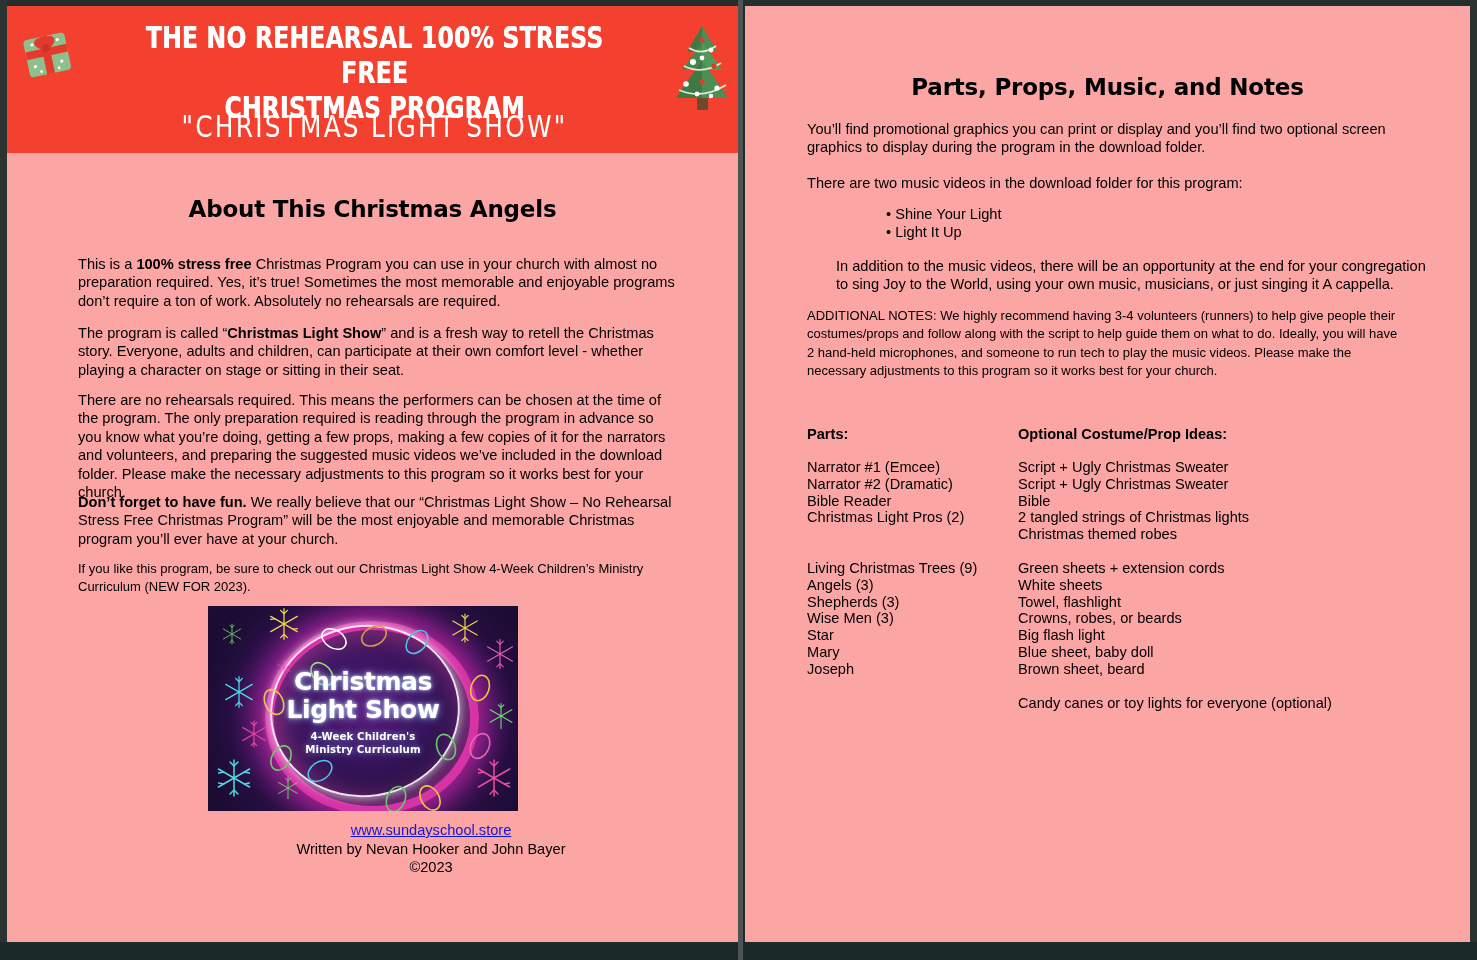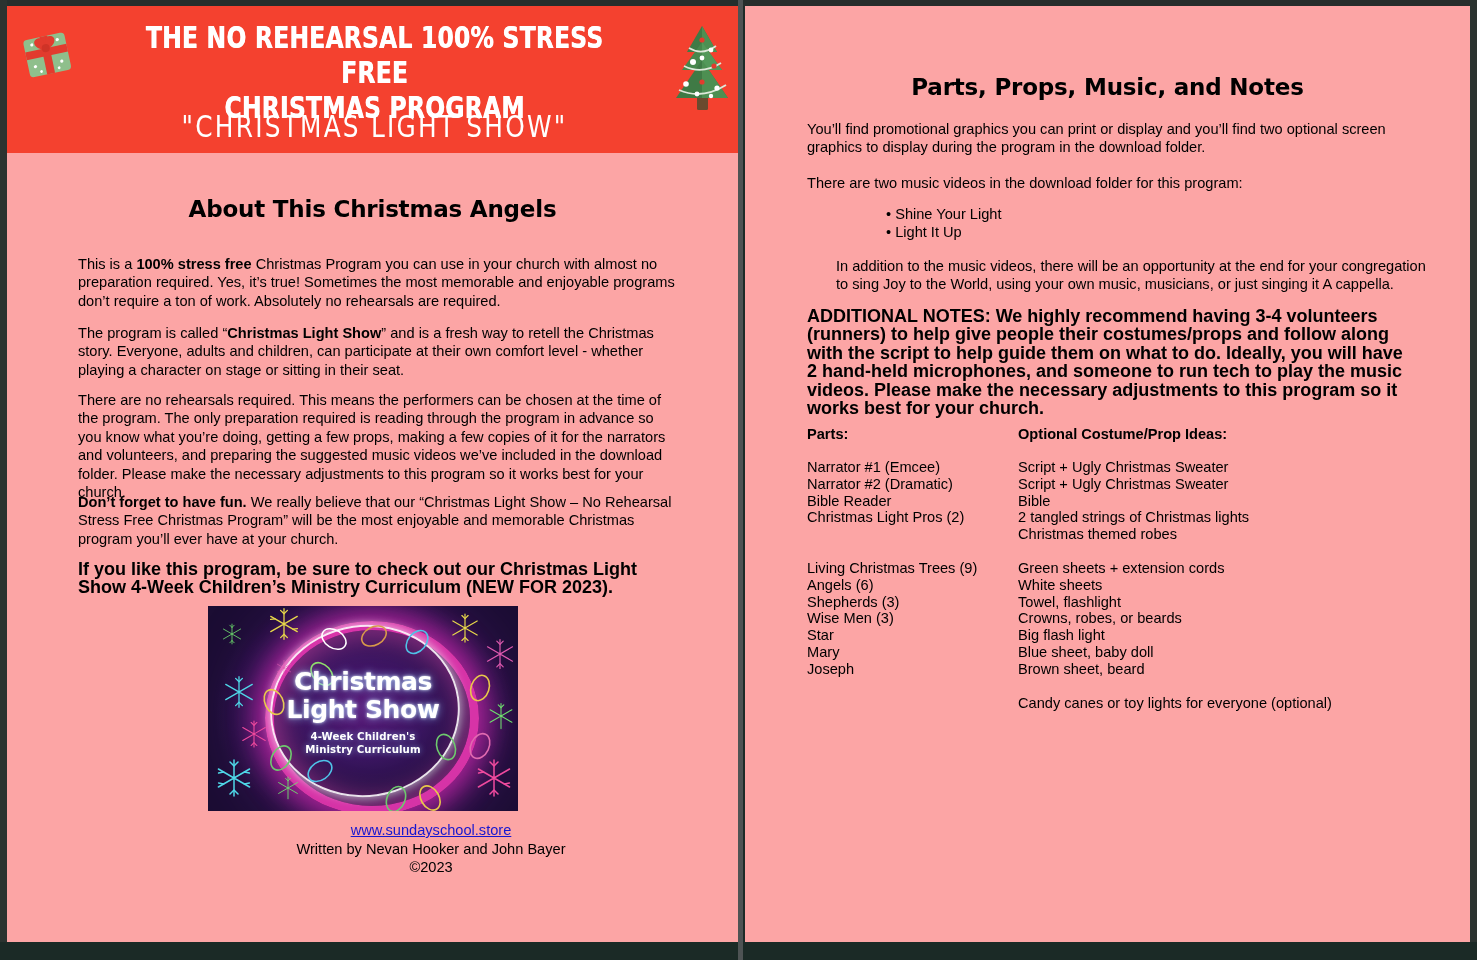--- a/index.html
+++ b/index.html
@@ -132,23 +132,23 @@
   }
   .para {
     font-size: 14.6px;
     line-height: 18.4px;
     text-align: left;
   }
   .para b, .bold {
     font-weight: bold;
   }
   .boldpara {
-    font-size: 18px;
+    font-size: 13px;
     line-height: 18.4px;
-    font-weight: bold;
+    font-weight: normal;
   }
 
   
   #about-title { left: 0px;  top: 190px; width: 731px; }
   #p1 { left: 71px; top: 249px; width: 600px; }
   #p2 { left: 71px; top: 318px; width: 600px; }
   #p3 { left: 71px; top: 385px; width: 592px; }
   #p4 { left: 71px; top: 487px; width: 600px; }
   #p5 { left: 71px; top: 554px; width: 590px; }
 
@@ -469,21 +469,21 @@
         <div class="row">
           <span class="c1"></span>
           <span class="c2">Christmas themed robes</span>
         </div>
         <div class="spacer"></div>
         <div class="row">
           <span class="c1">Living Christmas Trees (9)</span>
           <span class="c2">Green sheets + extension cords</span>
         </div>
         <div class="row">
-          <span class="c1">Angels (6)</span>
+          <span class="c1">Angels (3)</span>
           <span class="c2">White sheets</span>
         </div>
         <div class="row">
           <span class="c1">Shepherds (3)</span>
           <span class="c2">Towel, flashlight</span>
         </div>
         <div class="row">
           <span class="c1">Wise Men (3)</span>
           <span class="c2">Crowns, robes, or beards</span>
         </div>

